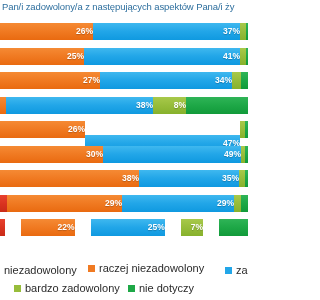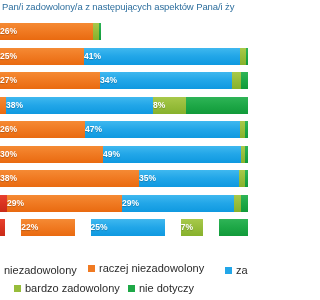--- a/index.html
+++ b/index.html
@@ -37,21 +37,21 @@
     display: flex;
     flex-direction: row;
     align-items: stretch;
   }
 
   .seg {
     position: relative;
     height: 100%;
     display: flex;
     align-items: center;
-    justify-content: flex-start;
+    justify-content: flex-end;
     overflow: hidden;
   }
   .seg span {
     font-size: 8.5px;
     font-weight: bold;
     color: #ffffff;
     text-shadow: 0 1px 1px rgba(0,0,0,0.22);
     white-space: nowrap;
     line-height: 1;
   }
@@ -116,20 +116,23 @@
 
 <div id="root">
 
   <div class="chart-title">Pan/i zadowolony/a z następujących aspektów Pana/i ży</div>
 
   <div class="plot" id="plot">
       <div class="bar-row" style="top: 0px;">
         <div class="seg c-org" style="width: 93px;">
           <span>26%</span>
         </div>
+        <div class="seg c-blue" style="width: 147px;">
+          <span>37%</span>
+        </div>
         <div class="seg c-lgrn" style="width: 6px;"></div>
         <div class="seg c-dgrn" style="width: 2px;"></div>
       </div>
       <div class="bar-row" style="top: 24.5px;">
         <div class="seg c-org" style="width: 84px;">
           <span>25%</span>
         </div>
         <div class="seg c-blue" style="width: 156px;">
           <span>41%</span>
         </div>
@@ -153,21 +156,21 @@
         </div>
         <div class="seg c-lgrn" style="width: 33px;">
           <span>8%</span>
         </div>
         <div class="seg c-dgrn" style="width: 62px;"></div>
       </div>
       <div class="bar-row" style="top: 98px;">
         <div class="seg c-org" style="width: 85px;">
           <span>26%</span>
         </div>
-        <div class="seg c-blue" style="width: 155px;">
+        <div class="seg c-blue" style="width: 155px; margin-top: 14px;">
           <span>47%</span>
         </div>
         <div class="seg c-lgrn" style="width: 5px;"></div>
         <div class="seg c-dgrn" style="width: 3px;"></div>
       </div>
       <div class="bar-row" style="top: 122.5px;">
         <div class="seg c-org" style="width: 103px;">
           <span>30%</span>
         </div>
         <div class="seg c-blue" style="width: 138px;">

